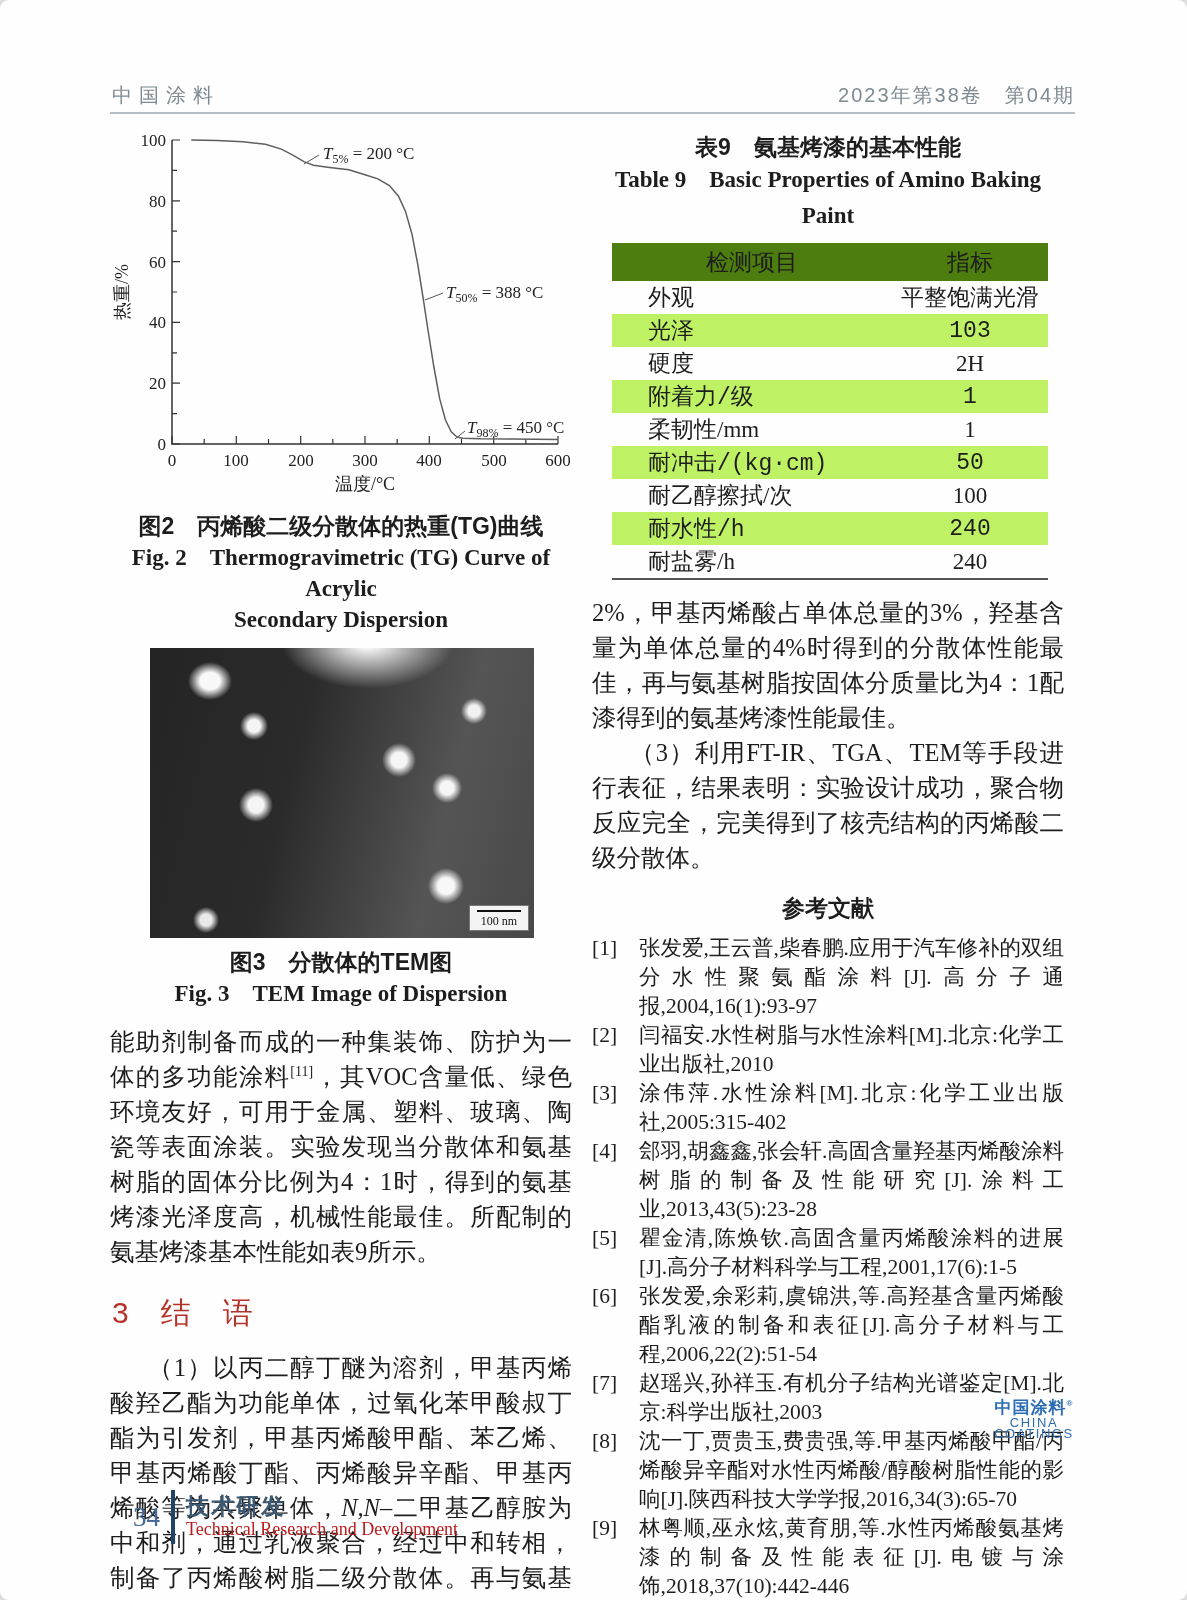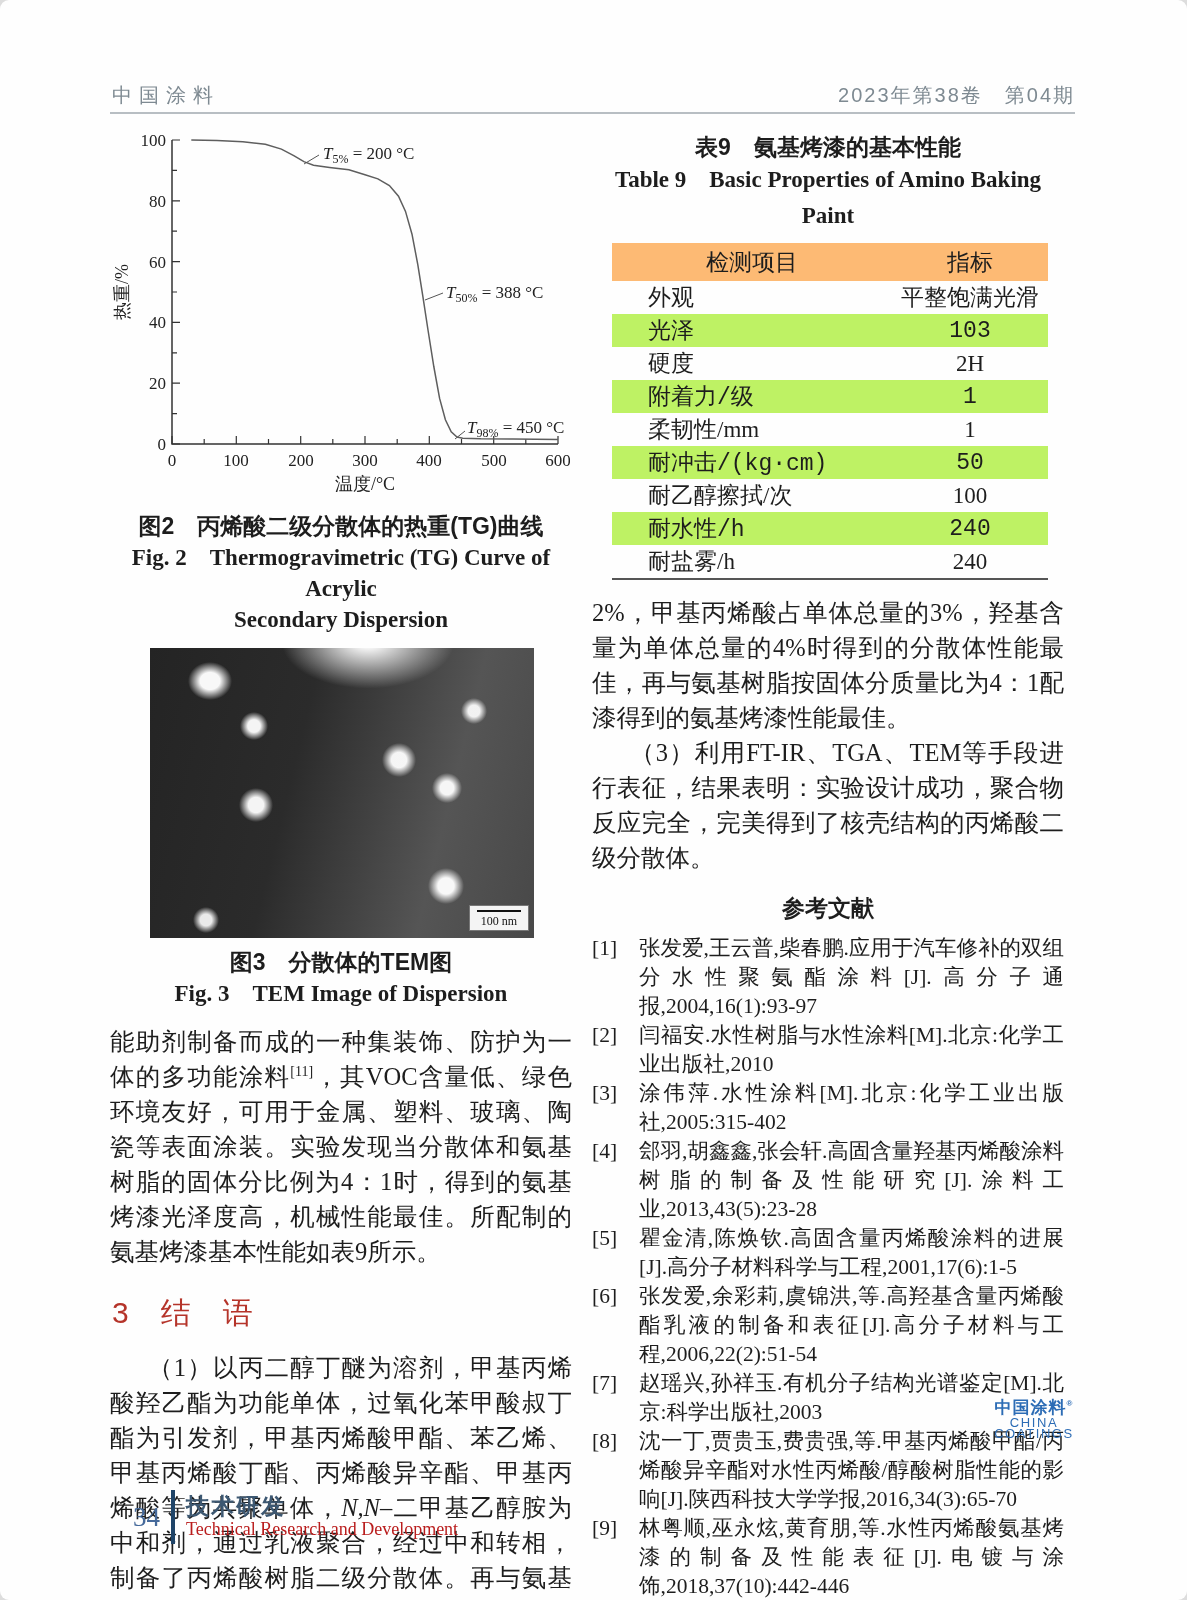--- a/index.html
+++ b/index.html
@@ -59,21 +59,21 @@
   .mt16{margin-top:15px;}
   .sec{font-family:"Liberation Sans","DejaVu Sans",sans-serif;font-weight:normal;
        color:#b5342a;font-size:30px;margin:24px 0 16px 2px;letter-spacing:1px;}
 
   
   .tbl-title-cn{font-family:"Liberation Sans","DejaVu Sans",sans-serif;font-weight:bold;
                 text-align:center;font-size:23px;line-height:30px;}
   .tbl-title-en{font-weight:bold;text-align:center;font-size:23px;line-height:36px;margin-bottom:9px;}
   table.t9{border-collapse:collapse;width:436px;margin-left:20px;font-size:23px;
            border-bottom:2px solid #555;}
-  table.t9 th{background:#fdba74;font-weight:normal;height:36px;text-align:center;}
+  table.t9 th{background:#4d7c0f;font-weight:normal;height:36px;text-align:center;}
   table.t9 td{height:29px;}
   table.t9 td:first-child{width:243px;padding-left:36px;text-align:left;}
   table.t9 td:last-child{text-align:center;}
   table.t9 tr.alt{background:#bef264;font-family:Liberation Mono, monospace;}
 
   
   .ref-head{font-family:"Liberation Sans","DejaVu Sans",sans-serif;font-weight:bold;
             text-align:center;font-size:23px;margin:18px 0 10px;}
   .refs{font-size:21.5px;line-height:29px;}
   .ref{display:flex;}

